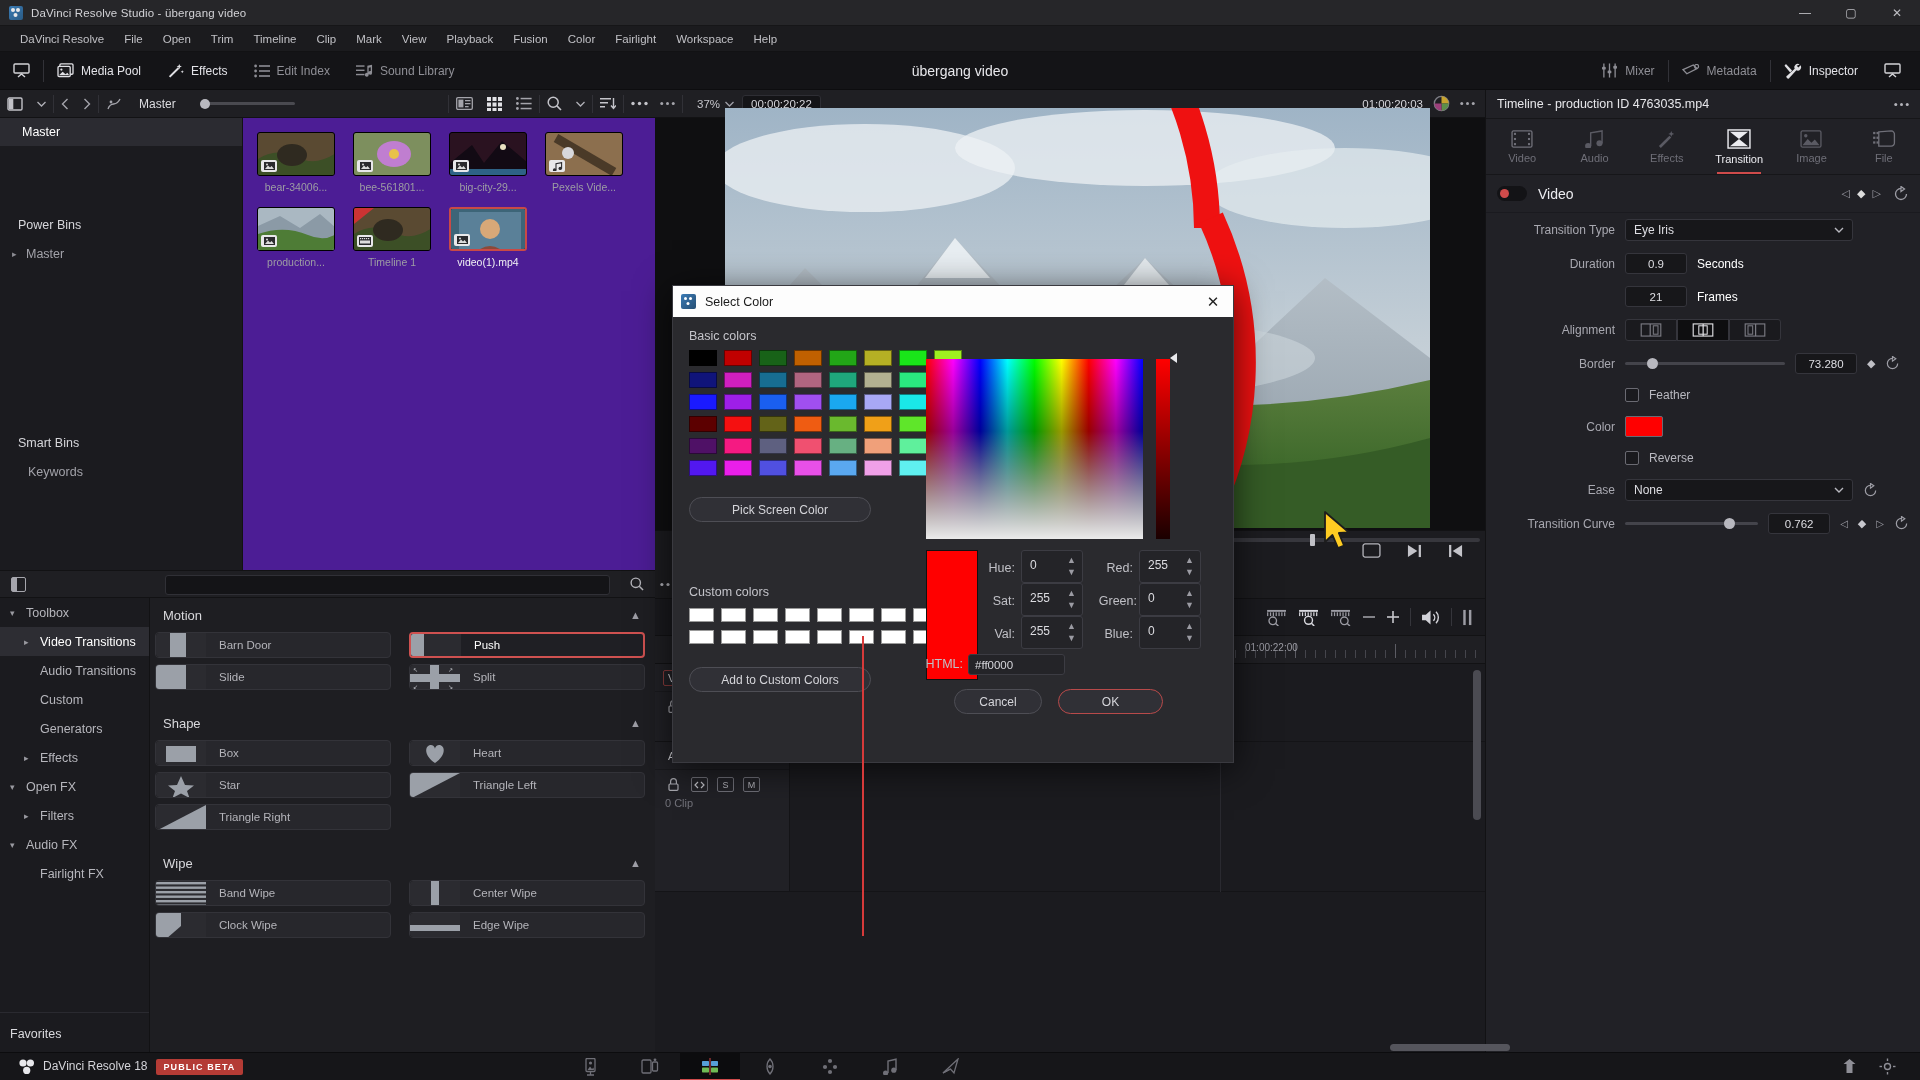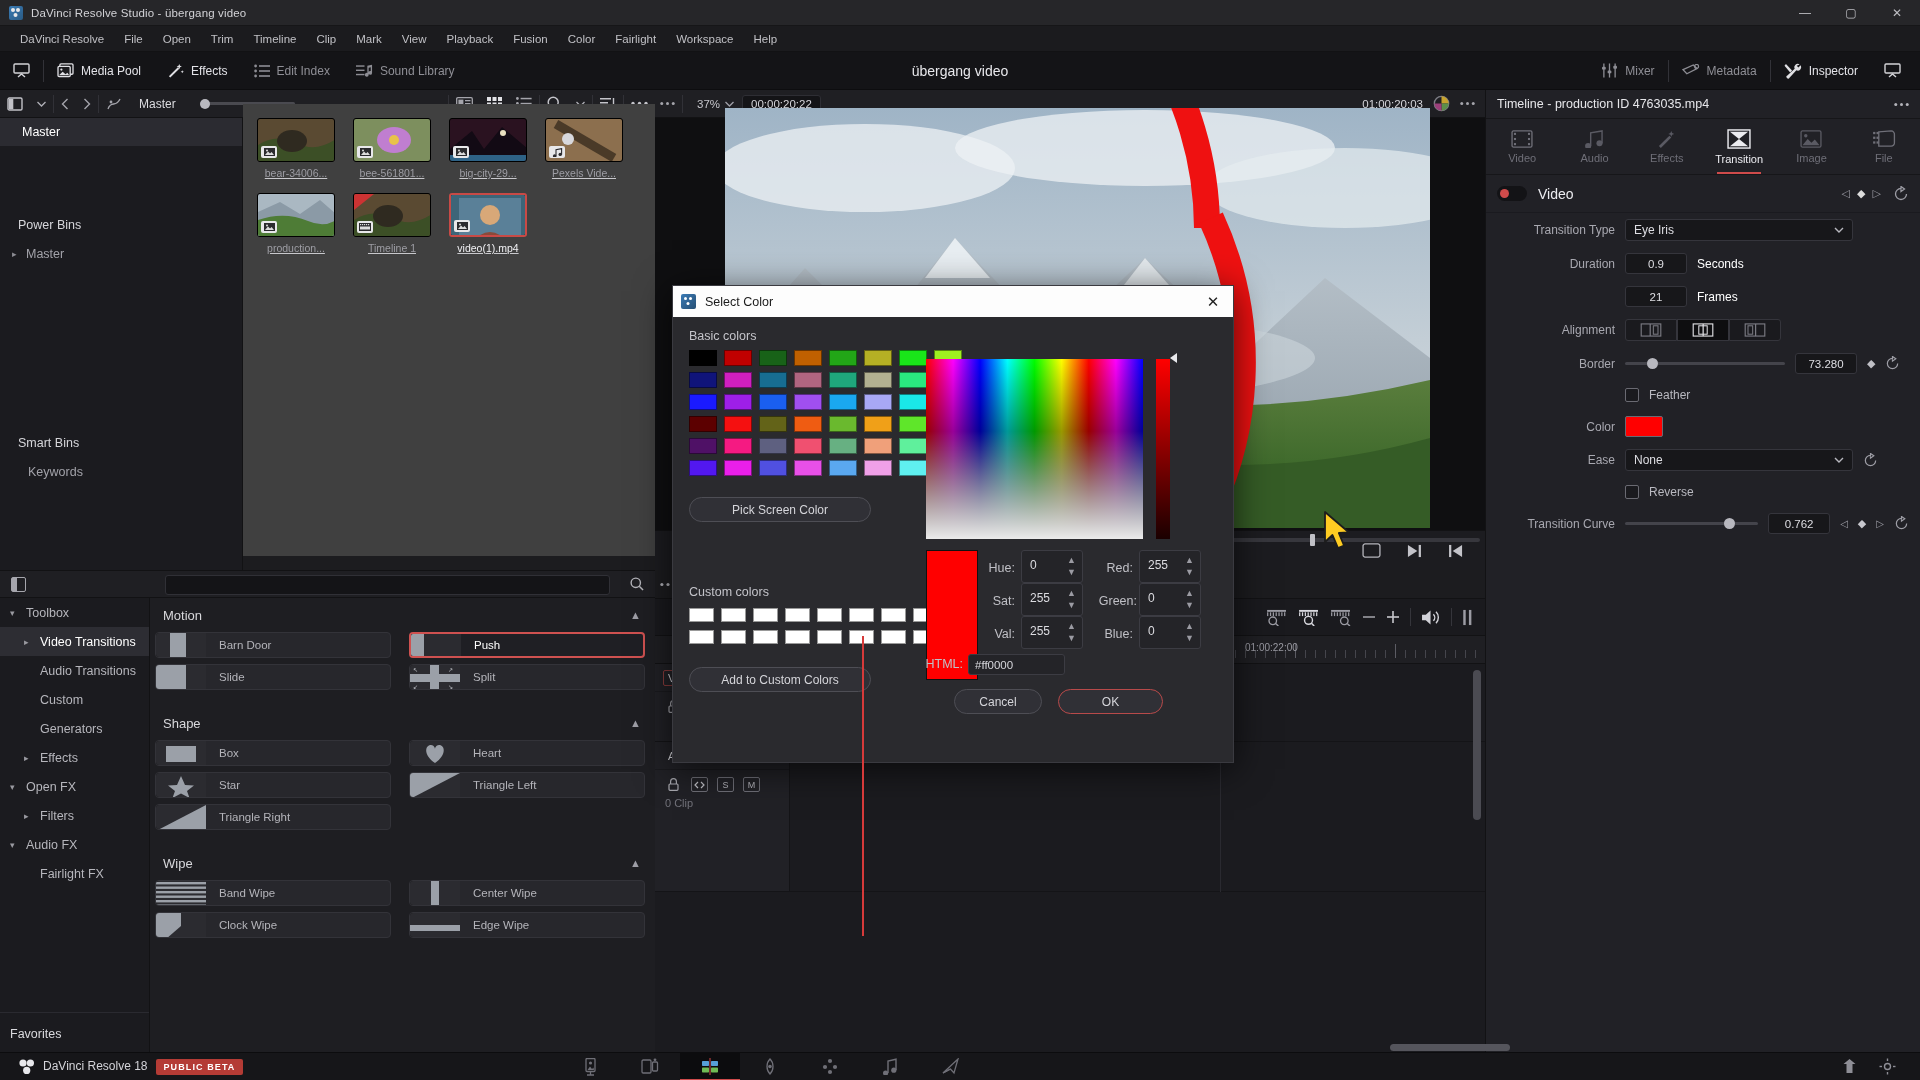--- a/index.html
+++ b/index.html
@@ -84,23 +84,22 @@
     background:#1b1b1f; border-right:1px solid #121214;
     font-size:12.5px;
   }
   .bt-row{ height:28px; display:flex; align-items:center; padding-left:22px; color:#c6c6cb;}
   .bt-row.sel{ background:#2b2b31; color:#fff;}
   .bt-head{ height:30px; display:flex;align-items:center;padding-left:18px;color:#d6d6da;font-size:12.5px;}
   .bt-arrow{ width:14px; color:#8c8c93; font-size:9px; display:inline-block;}
 
   
   .mediapool{
-    position:absolute; left:243px; top:104px; width:412px; height:452px;
-    background:#404040;
-    text-decoration:underline;
+    position:absolute; left:243px; top:118px; width:412px; height:452px;
+    background:#4c1d95;
   }
   .thumbs{ display:flex; flex-wrap:wrap; padding:14px 0 0 14px; gap:14px 18px;}
   .thumb{ width:78px; }
   .thumb-img{
     width:78px;height:44px;border-radius:3px;overflow:hidden;position:relative;
     background:#000; border:1px solid #000;
   }
   .thumb.sel .thumb-img{ border:2px solid #c84a46; }
   .thumb-cap{ margin-top:5px;font-size:10.5px;color:#9d9da4;text-align:center;white-space:nowrap;overflow:hidden;}
   .thumb.sel .thumb-cap{ color:#f0f0f3;}
@@ -1476,36 +1475,36 @@
       <div class="pcheck"></div>
       <div class="pcheck-lbl">Feather</div>
     </div>
 
     <div class="prow">
       <div class="plabel">Color</div>
       <div class="pcolorsw" id="insp-color-sw" style="background: rgb(255, 0, 0);"></div>
     </div>
 
     <div class="prow">
+      <div class="plabel"></div>
+      <div class="pcheck"></div>
+      <div class="pcheck-lbl">Reverse</div>
+    </div>
+
+    <div class="prow">
       <div class="plabel">Ease</div>
       <div class="pselect">
         <span>None</span>
         <svg width="10" height="6" viewBox="0 0 10 6">
             <path d="M1 1 L5 5 L9 1" fill="none" stroke="#b8b8bf" stroke-width="1.4"></path>
           </svg>
       </div>
       <svg width="15" height="15" viewBox="0 0 16 16">
           <path d="M13.5 8 A5.5 5.5 0 1 1 8 2.5 L8 .5 L11.5 3 L8 5.5 L8 3.5" fill="none" stroke="#9d9da5" stroke-width="1.3"></path>
         </svg>
-    </div>
-
-    <div class="prow">
-      <div class="plabel"></div>
-      <div class="pcheck"></div>
-      <div class="pcheck-lbl">Reverse</div>
     </div>
 
     <div class="prow">
       <div class="plabel">Transition Curve</div>
       <div class="pslider">
           <div class="kn" style="left:74%"></div>
         </div>
       <div class="pnum">0.762</div>
       <span style="color:#9d9da5;font-size:10px">◁</span>
       <span style="color:#c8c8ce;font-size:11px">◆</span>

